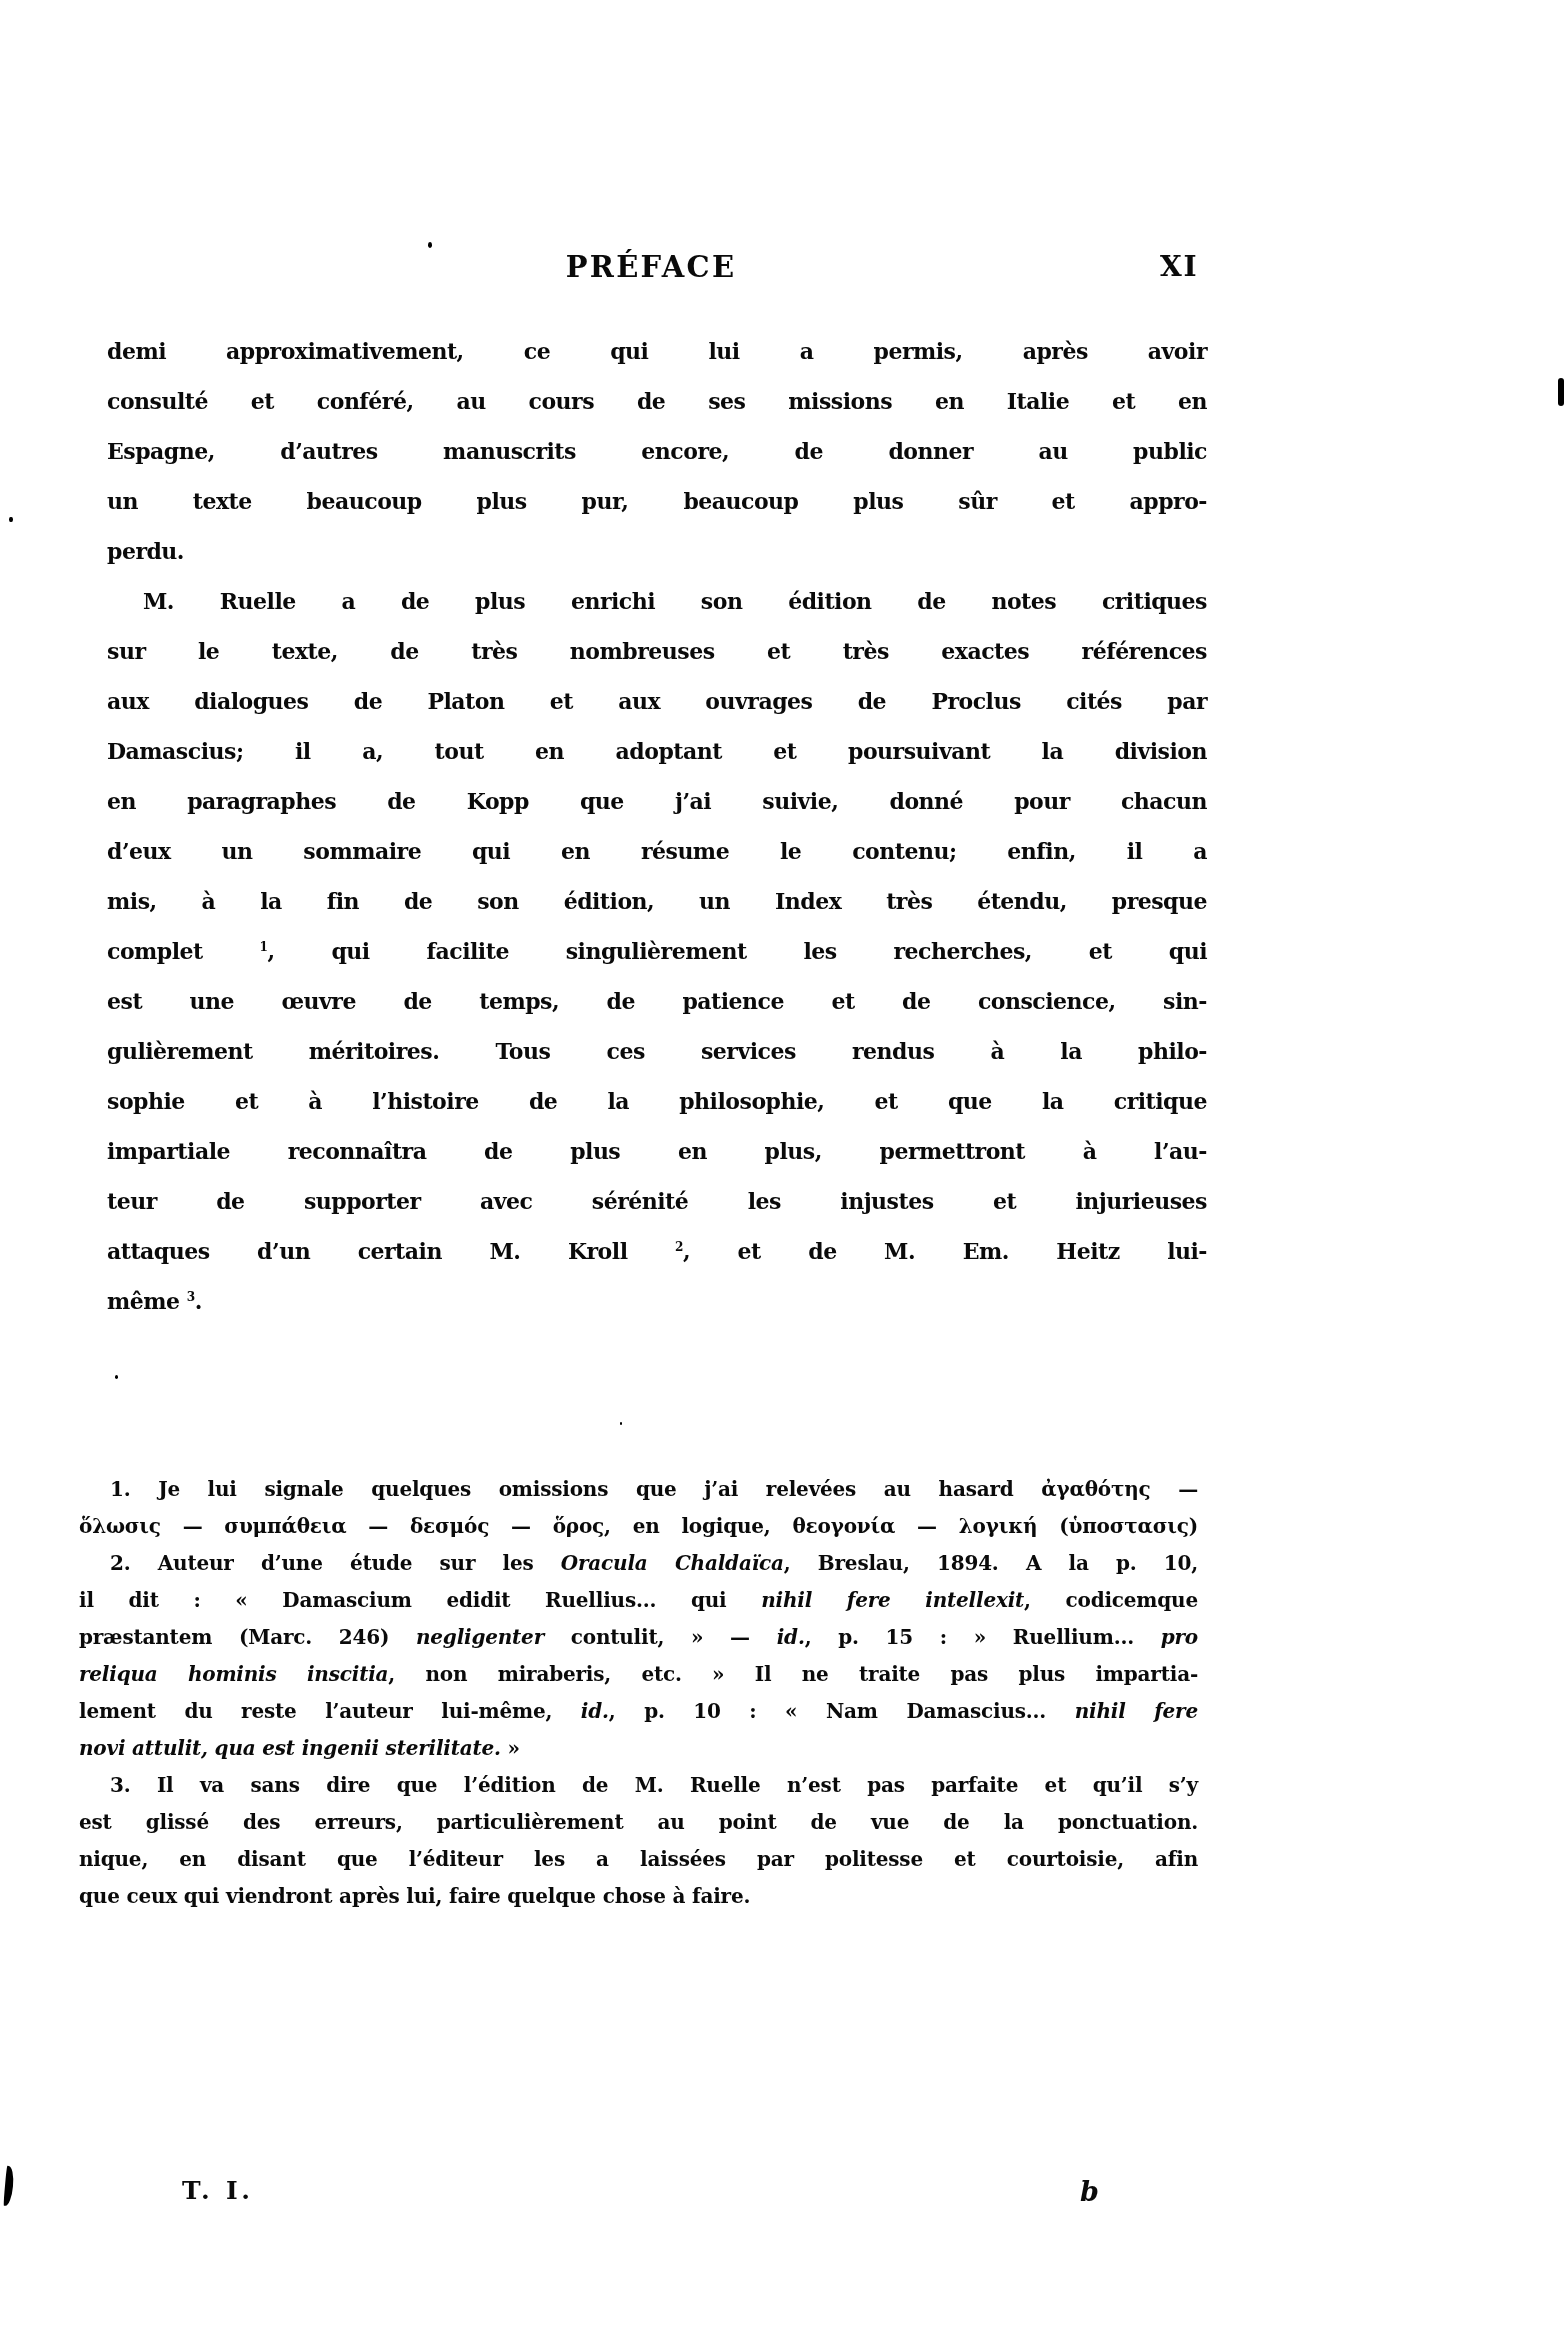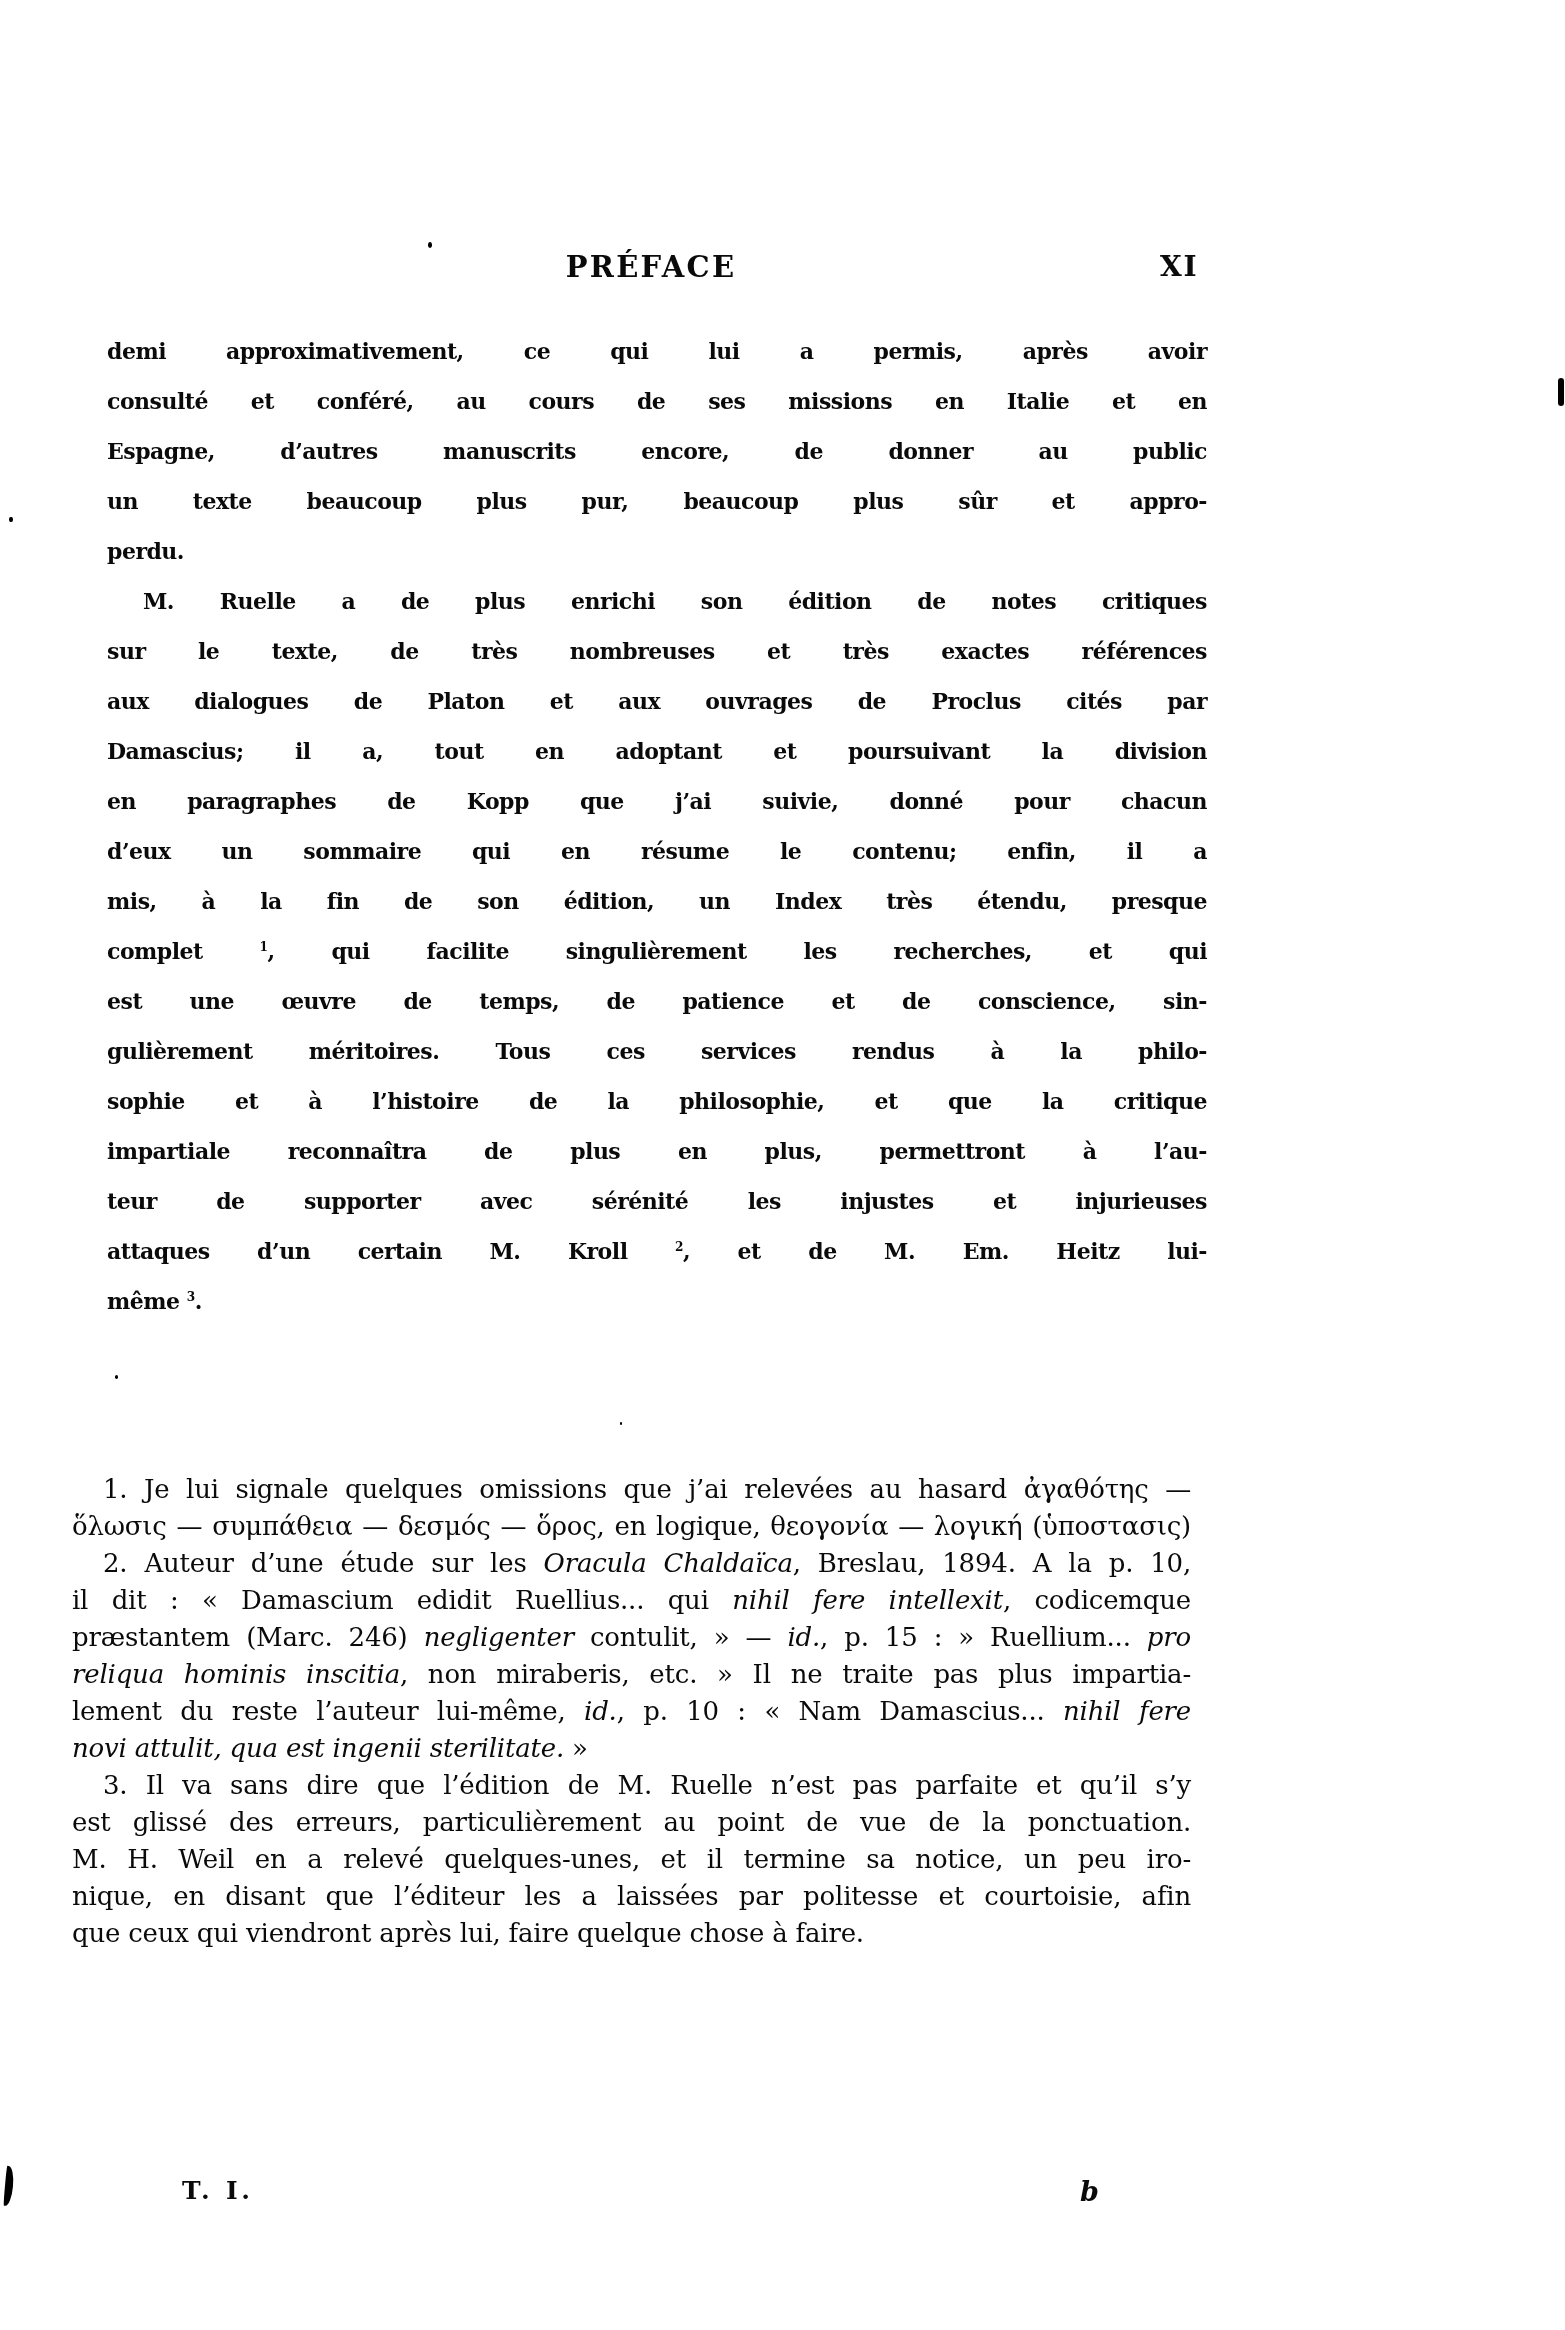--- a/index.html
+++ b/index.html
@@ -26,22 +26,22 @@
 
   
   .body-text {
     position: absolute; top: 326px; left: 107px; width: 1100px;
     font-size: 22px; font-weight: 700; letter-spacing: -0.5px;
   }
   .body-text .line { height: 50px; line-height: 50px; }
 
   
   .footnotes {
-    position: absolute; top: 1471px; left: 72px; width: 1119px;
-    font-size: 26px; font-weight: 400; letter-spacing: -0.2px;
+    position: absolute; top: 1471px; left: 79px; width: 1119px;
+    font-size: 20px; font-weight: 700; letter-spacing: -0.2px;
   }
   .footnotes .line { height: 37px; line-height: 37px; }
 
   .line { text-align: justify; text-align-last: justify; }
   .line.para-end { text-align-last: left; }
   .body-text .line.indent { text-indent: 36px; }
   .footnotes .line.indent { text-indent: 31px; }
 
   .it  { font-style: italic; }
   .sup { font-size: 0.55em; vertical-align: super; line-height: 0; }
@@ -102,21 +102,20 @@
     <div class="line indent"><span>1. Je lui signale quelques omissions que j’ai relevées au hasard ἀγαθότης —</span></div>
     <div class="line"><span>ὅλωσις — συμπάθεια — δεσμός — ὅρος, en logique, θεογονία — λογική (ὑποστασις)</span></div>
     <div class="line indent"><span>2. Auteur d’une étude sur les </span><span class="it">Oracula Chaldaïca</span><span>, Breslau, 1894. A la p. 10,</span></div>
     <div class="line"><span>il dit : « Damascium edidit Ruellius... qui </span><span class="it">nihil fere intellexit</span><span>, codicemque</span></div>
     <div class="line"><span>præstantem (Marc. 246) </span><span class="it">negligenter</span><span> contulit, » — </span><span class="it">id.</span><span>, p. 15 : » Ruellium... </span><span class="it">pro</span></div>
     <div class="line"><span class="it">reliqua hominis inscitia</span><span>, non miraberis, etc. » Il ne traite pas plus impartia-</span></div>
     <div class="line"><span>lement du reste l’auteur lui-même, </span><span class="it">id.</span><span>, p. 10 : « Nam Damascius... </span><span class="it">nihil fere</span></div>
     <div class="line para-end"><span class="it">novi attulit, qua est ingenii sterilitate.</span><span> »</span></div>
     <div class="line indent"><span>3. Il va sans dire que l’édition de M. Ruelle n’est pas parfaite et qu’il s’y</span></div>
     <div class="line"><span>est glissé des erreurs, particulièrement au point de vue de la ponctuation.</span></div>
-    <div class="line"><span>M. H. Weil en a relevé quelques-unes, et il termine sa notice, un peu iro-</span></div>
     <div class="line"><span>nique, en disant que l’éditeur les a laissées par politesse et courtoisie, afin</span></div>
     <div class="line para-end"><span>que ceux qui viendront après lui, faire quelque chose à faire.</span></div>
   </div>
 
 <div class="footer-left">T. I.</div>
 <div class="footer-right">b</div>
 
 <div class="speck" id="speck-a"></div>
 <div class="speck" id="speck-b"></div>
 <div class="speck" id="speck-c"></div>

